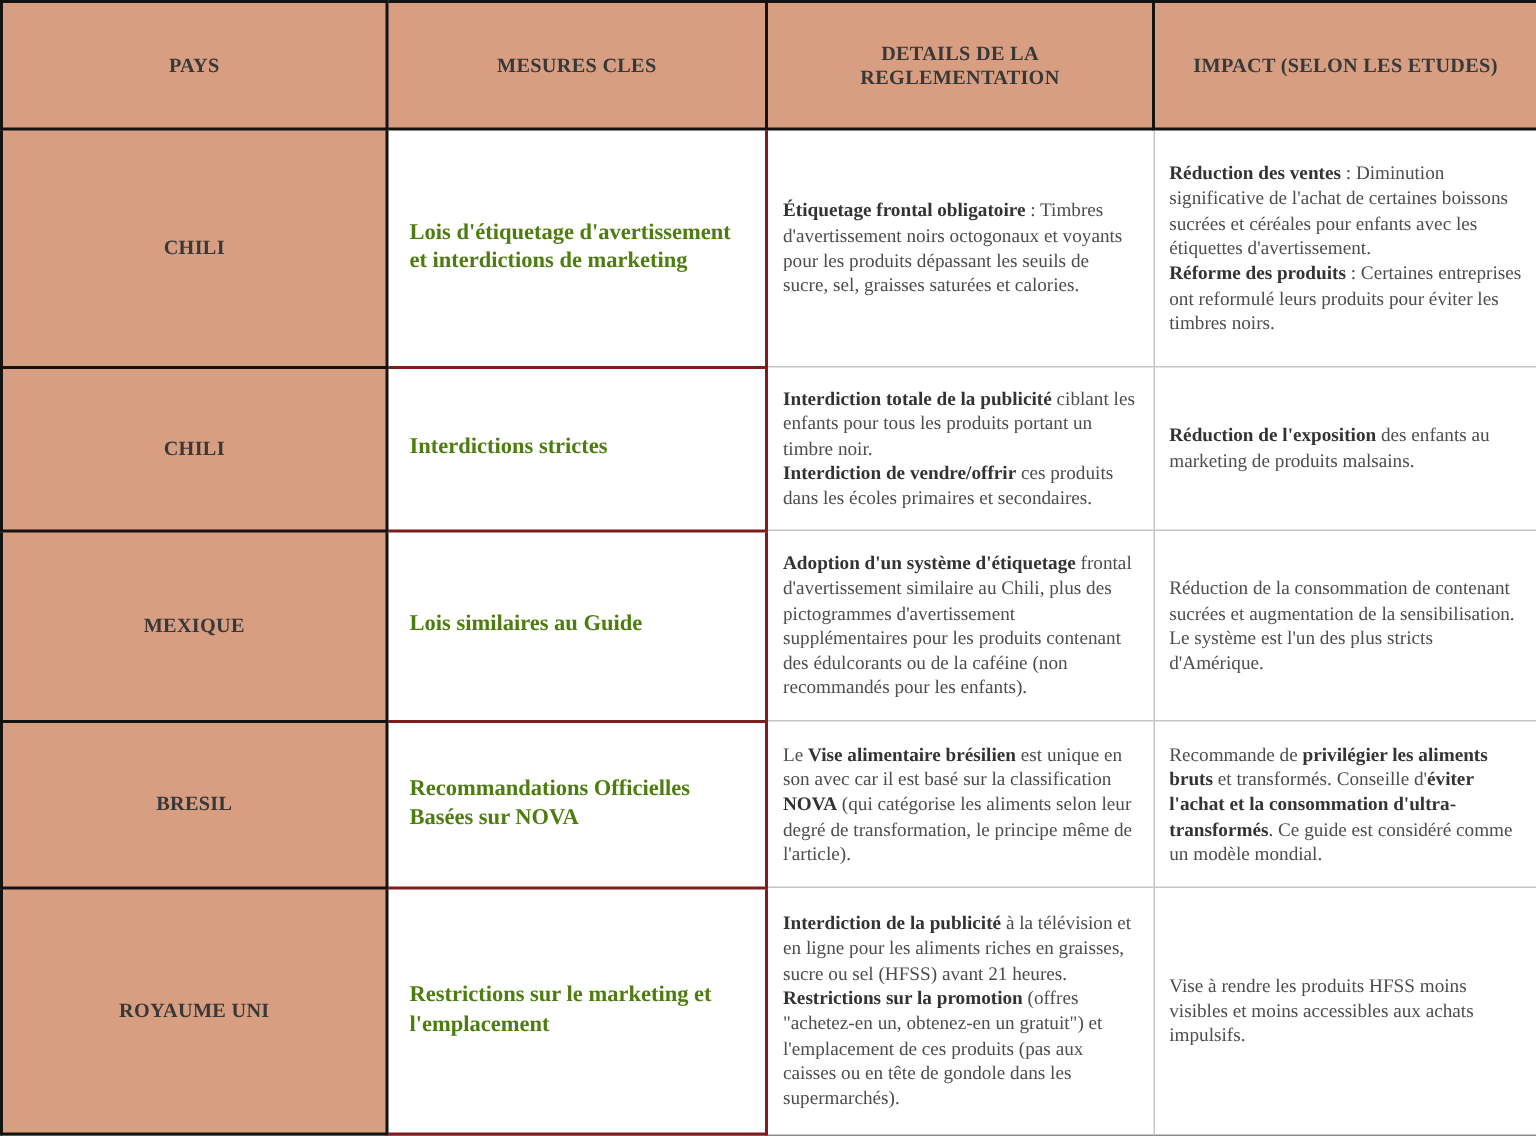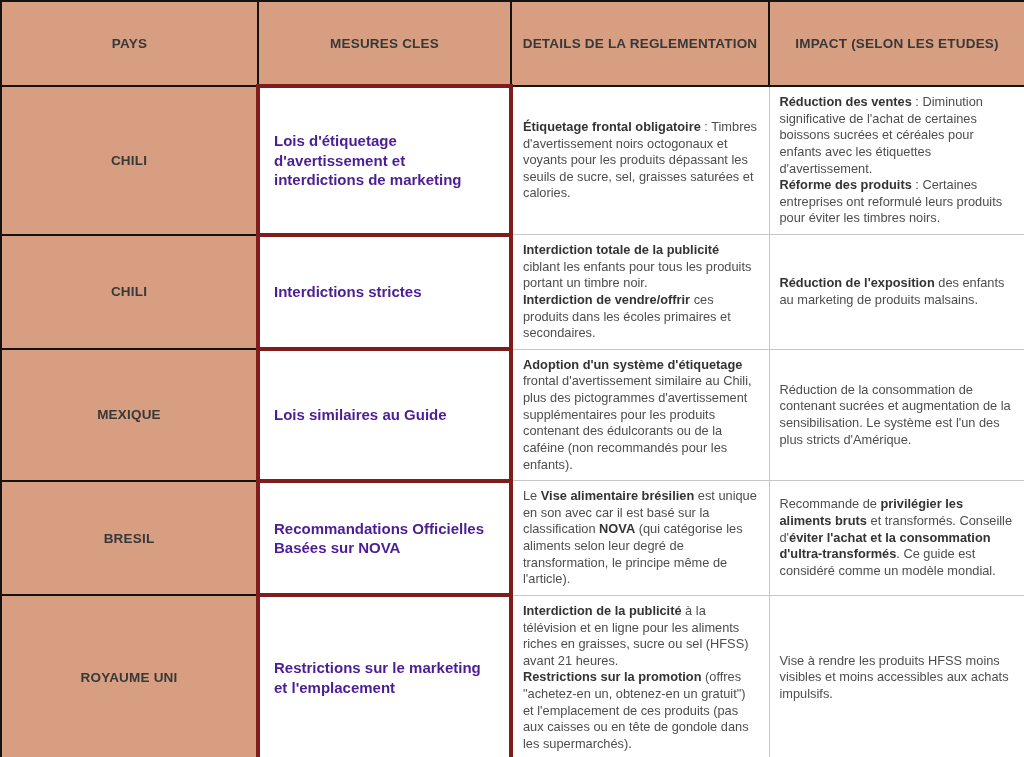--- a/index.html
+++ b/index.html
@@ -1,18 +1,18 @@
 <!DOCTYPE html>
 <html><head>
 <meta charset="utf-8">
 <style>
   * { box-sizing: border-box; margin: 0; padding: 0; }
   html, body { width: 1024px; height: 757px; background: #0e0d0b; }
   body { font-family: "Liberation Sans", "DejaVu Sans", sans-serif; }
-  .table-wrap { width: 856px; height: 757px; background: #0e0d0b; }
+  .table-wrap { width: 856px; height: 757px; background: #0e0d0b; font-family: Liberation Serif, serif; }
   table {
     width: 1024px; height: 757px;
     border-collapse: collapse;
     table-layout: fixed;
     background: #ffffff;
   }
   th, td { vertical-align: middle; }
   th {
     background: #d79e82;
     border: 2px solid #141311;
@@ -27,23 +27,23 @@
     background: #d79e82;
     border: 2px solid #141311;
     color: #383838;
     font-weight: 700;
     font-size: 13.5px;
     text-align: center;
     padding: 6px 25px;
     letter-spacing: .2px;
   }
   td.mesures {
-    border: 4px solid #7f1d1d;
+    border: 2px solid #7f1d1d;
     font-weight: 700;
-    color: #4c1d95;
+    color: #4d7c0f;
     font-size: 15px;
     line-height: 1.3;
     padding: 12px 14px;
   }
   td.body-cell {
     border: 1px solid #c6c6c6;
     color: #4d4d4d;
     font-size: 12.8px;
     line-height: 1.3;
     padding: 7px 10px;

